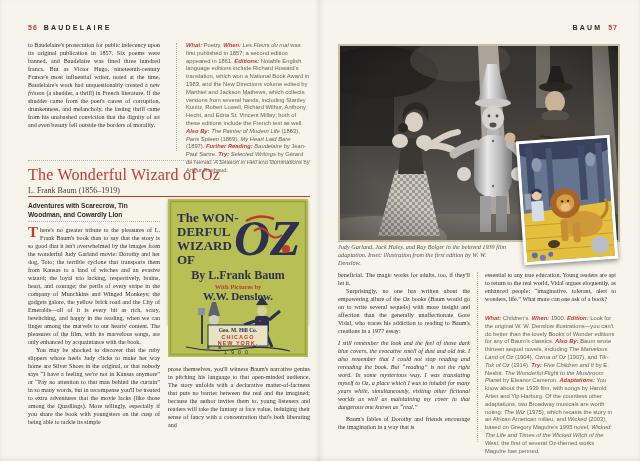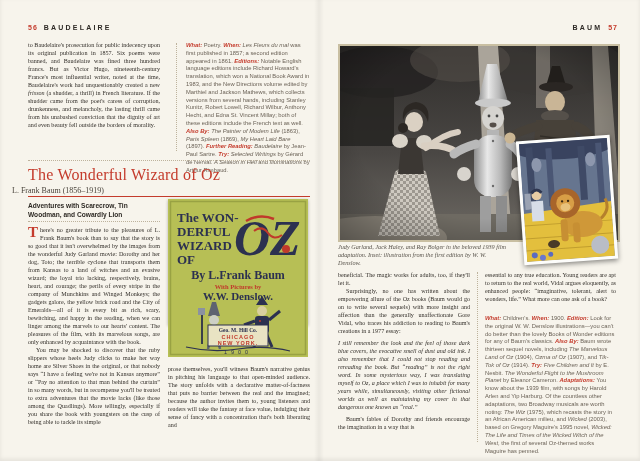--- a/index.html
+++ b/index.html
@@ -62,21 +62,21 @@
     <p><span>to Baudelaire's prosecution for public indecency upon its original publication in 1857. Six poems were banned, and Baudelaire was fined three hundred francs. But as Victor Hugo, nineteenth-century France's most influential writer, noted at the time, Baudelaire's work had unquestionably created a new </span><span class="i">frisson</span><span> (a shudder, a thrill) in French literature. If the shudder came from the poet's caress of corruption, drunkenness, and melancholy, the lasting thrill came from his unabashed conviction that the dignity of art and even beauty fell outside the borders of morality.</span></p>
   </div>
 
   <div class="abs vdots" style="left:176px;top:43px;height:108px;"></div>
 
   <div class="abs facts" style="left:186px;top:42px;width:124px;"><span class="lbl">What:</span><span> Poetry. </span><span class="lbl">When:</span><span> </span><span class="i">Les Fleurs du mal</span><span> was first published in 1857; a second edition appeared in 1861. </span><span class="lbl">Editions:</span><span> Notable English language editions include Richard Howard's translation, which won a National Book Award in 1983, and the New Directions volume edited by Marthiel and Jackson Mathews, which collects versions from several hands, including Stanley Kunitz, Robert Lowell, Richard Wilbur, Anthony Hecht, and Edna St. Vincent Millay; both of these editions include the French text as well. </span><span class="lbl">Also By:</span><span> </span><span class="i">The Painter of Modern Life</span><span> (1863), </span><span class="i">Paris Spleen</span><span> (1869), </span><span class="i">My Heart Laid Bare</span><span> (1897). </span><span class="lbl">Further Reading:</span><span> </span><span class="i">Baudelaire</span><span> by Jean-Paul Sartre. </span><span class="lbl">Try:</span><span> </span><span class="i">Selected Writings</span><span> by Gérard de Nerval. </span><span class="i">A Season in Hell</span><span> and </span><span class="i">Illuminations</span><span> by Arthur Rimbaud.</span></div>
 
   <div class="abs hdots" style="left:28px;top:160px;width:282px;"></div>
 
   <div class="abs sec-title" style="left:28px;top:166px;width:282px;">The Wonderful Wizard of Oz</div>
-  <div class="abs sec-author" style="left:12px;top:184px;width:282px;">L. Frank Baum (1856–1919)</div>
+  <div class="abs sec-author" style="left:28px;top:184px;width:282px;">L. Frank Baum (1856–1919)</div>
   <div class="abs redrule" style="left:28px;top:196px;width:282px;"></div>
 
   <div class="abs sec-subtitle" style="left:28px;top:201px;width:134px;">Adventures with Scarecrow, Tin Woodman, and Cowardly Lion</div>
   <div class="abs hdots" style="left:28px;top:221px;width:132px;"></div>
 
   <div class="abs body" style="left:28px;top:226px;width:132px;">
     <p><span class="dropcap">T</span><span>here's no greater tribute to the pleasures of L. Frank Baum's book than to say that the story is so good that it isn't overwhelmed by the images from the wonderful Judy Garland movie: Dorothy and her dog, Toto; the terrible cyclone that transports them from Kansas to a land of witches and an evasive wizard; the loyal trio lacking, respectively, brains, heart, and courage; the perils of every stripe in the company of Munchkins and Winged Monkeys; the gadgets galore, the yellow brick road and the City of Emeralds—all of it is every bit as rich, scary, bewitching, and happy in the reading, when we can linger among the marvels to our hearts' content. The pleasures of the film, with its marvelous songs, are only enhanced by acquaintance with the book.</span></p>
     <p class="indent">You may be shocked to discover that the ruby slippers whose heels Judy clicks to make her way home are Silver Shoes in the original, or that nobody says “I have a feeling we're not in Kansas anymore” or “Pay no attention to that man behind the curtain” in so many words, but in recompense you'll be treated to extra adventures that the movie lacks (like those among the Quadlings). More tellingly, especially if you share the book with youngsters on the cusp of being able to tackle its simple</p>
   </div>
 

